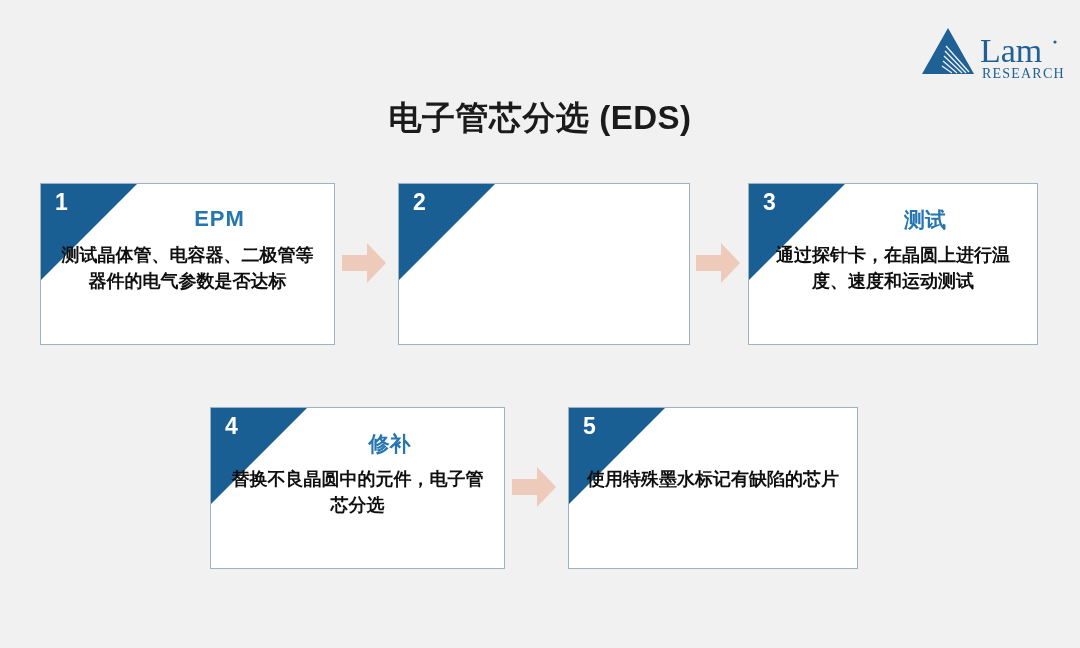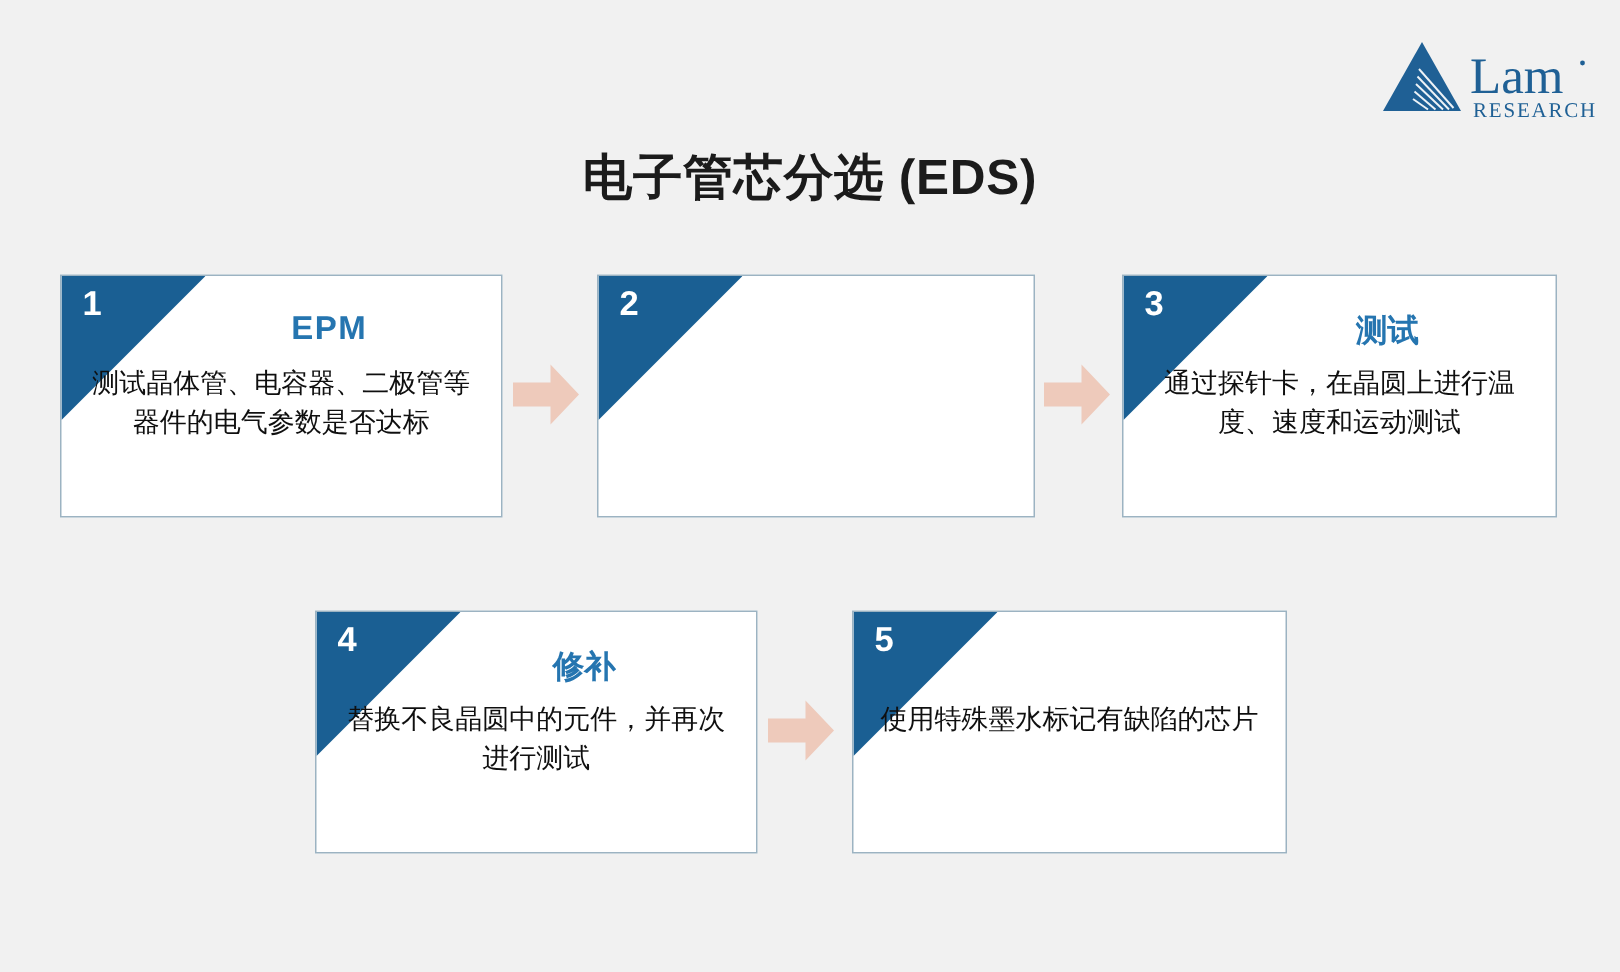--- a/index.html
+++ b/index.html
@@ -88,21 +88,21 @@
     margin-left: 32px;
   }
   .card-title.latin { font-size: 22px; letter-spacing: 1px; }
   .card-body {
     position: absolute;
     top: 58px;
     left: 18px;
     right: 18px;
     text-align: center;
     font-size: 18px;
-    font-weight: normal;
+    font-weight: bold;
     line-height: 1.45;
     color: #0f0f0f;
     font-family: "Liberation Sans", "DejaVu Sans", sans-serif;
   }
 
   
   #card-1 { left: 40px;  top: 183px; width: 295px; height: 162px; }
   #card-2 { left: 398px; top: 183px; width: 292px; height: 162px; }
   #card-3 { left: 748px; top: 183px; width: 290px; height: 162px; }
   #card-4 { left: 210px; top: 407px; width: 295px; height: 162px; }
@@ -166,21 +166,21 @@
   <div class="card-title">测试</div>
   <div class="card-body">通过探针卡，在晶圆上进行温度、速度和运动测试</div>
 </div>
 
 <div class="card" id="card-4">
   <div class="card-corner">
     <div class="tri"></div>
   </div>
   <div class="card-num">4</div>
   <div class="card-title">修补</div>
-  <div class="card-body">替换不良晶圆中的元件，并再次进行测试</div>
+  <div class="card-body">替换不良晶圆中的元件，电子管芯分选</div>
 </div>
 
 <div class="card" id="card-5">
   <div class="card-corner">
     <div class="tri"></div>
   </div>
   <div class="card-num">5</div>
   <div class="card-body">使用特殊墨水标记有缺陷的芯片</div>
 </div>
 

